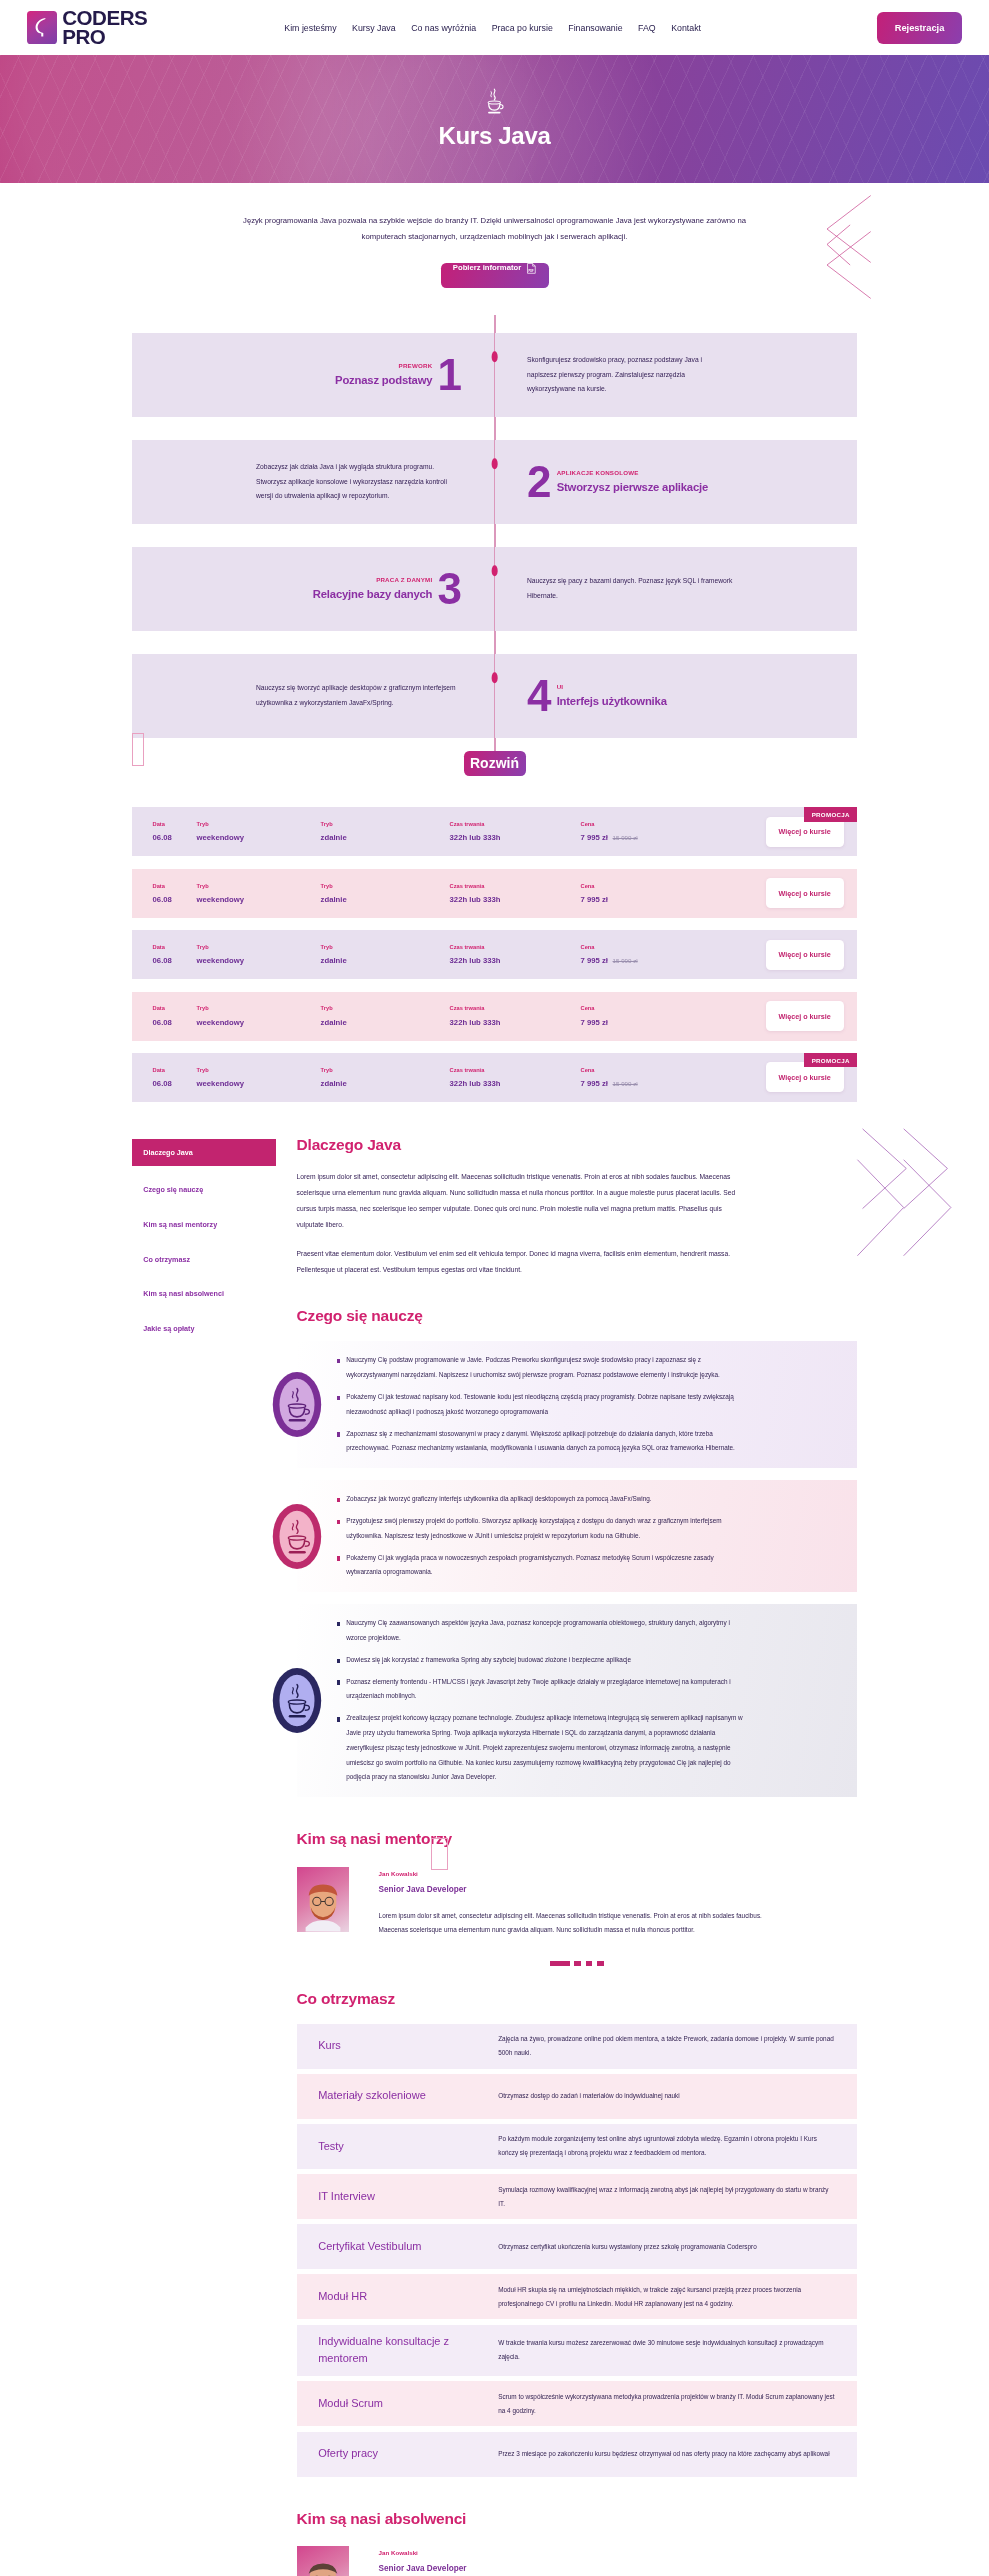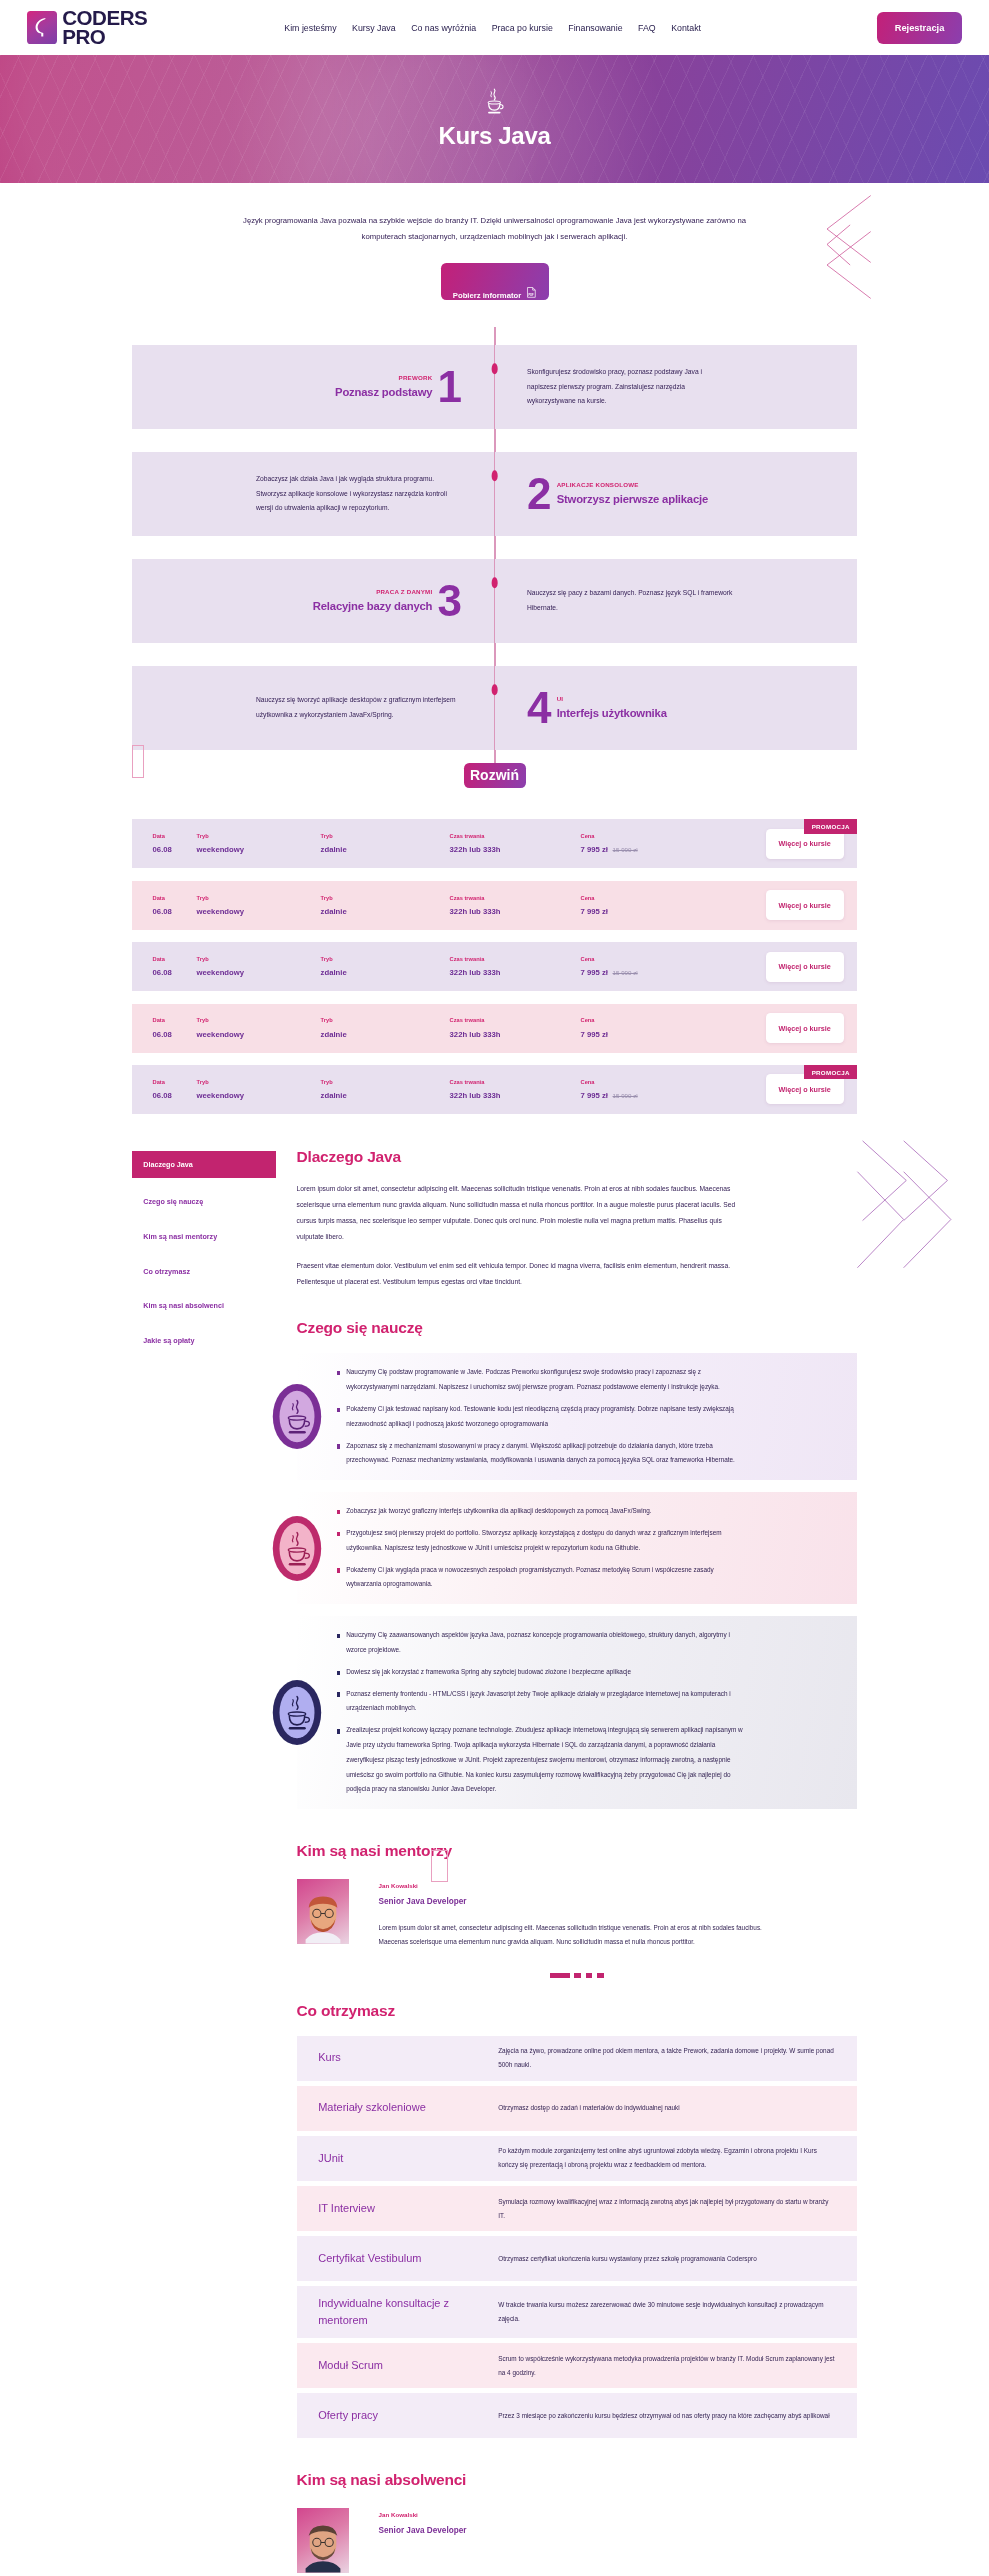--- a/index.html
+++ b/index.html
@@ -27,21 +27,21 @@
       repeating-linear-gradient(115deg,rgba(255,255,255,.07) 0 1px,transparent 1px 17.5px),
       repeating-linear-gradient(65deg,rgba(255,255,255,.05) 0 1px,transparent 1px 23px),
       linear-gradient(100deg,#b3256f 0%,#a9357f 28%,#8e4097 58%,#6b4bb0 100%);
     display:flex;flex-direction:column;align-items:center;justify-content:center}
   .hero-icon{margin-bottom:3.1px}
   .hero-title{color:#fff;font-size:24px;font-weight:800;letter-spacing:-0.3px}
 
   
   .intro{padding:30px 0 0;text-align:center;position:relative}
   .intro p{width:541px;margin:0 auto;font-size:7.7px;line-height:2.1;color:#352056}
-  .btn-download{margin:17.5px auto 0;width:108px;height:37px;border-radius:5.2px;border:0;display:flex;align-items:flex-end;justify-content:center;gap:6.2px;
+  .btn-download{margin:17.5px auto 0;width:108px;height:25px;border-radius:5.2px;border:0;display:flex;align-items:flex-start;justify-content:center;gap:6.2px;
     background:linear-gradient(110deg,#c32078 0%,#8b3fae 100%);color:#fff;font-size:7.7px;font-weight:600;cursor:pointer;font-family:inherit}
 
   .chev{position:absolute;pointer-events:none}
   .chev svg{display:block}
 
   
   .timeline{position:relative;margin-top:27px;padding-bottom:15.5px}
   .tl-line{position:absolute;left:50%;top:0;bottom:0;width:1px;background:#b8327a;transform:translateX(-0.5px)}
   .tl-row{position:relative;height:84px;margin-bottom:23px}
   .tl-card{position:absolute;top:18px;height:84px;background:#e8e0ef;display:flex;align-items:center}
@@ -515,30 +515,34 @@
         </div>
         <div class="rcv-row a">
             <div class="rcv-k">Kurs</div>
             <div class="rcv-v">Zajęcia na żywo, prowadzone online pod okiem mentora, a także Prework, zadania domowe i projekty. W sumie ponad 500h nauki.</div>
           </div>
         <div class="rcv-row b">
             <div class="rcv-k">Materiały szkoleniowe</div>
             <div class="rcv-v">Otrzymasz dostęp do zadań i materiałów do indywidualnej nauki</div>
           </div>
         <div class="rcv-row a">
-            <div class="rcv-k">JUnit</div>
+            <div class="rcv-k">Testy</div>
             <div class="rcv-v">Po każdym module zorganizujemy test online abyś ugruntował zdobyta wiedzę. Egzamin i obrona projektu I Kurs kończy się prezentacją i obroną projektu wraz z feedbackiem od mentora.</div>
           </div>
         <div class="rcv-row b">
             <div class="rcv-k">IT Interview</div>
             <div class="rcv-v">Symulacja rozmowy kwalifikacyjnej wraz z informacją zwrotną abyś jak najlepiej był przygotowany do startu w branży IT.</div>
           </div>
         <div class="rcv-row a">
             <div class="rcv-k">Certyfikat Vestibulum</div>
             <div class="rcv-v">Otrzymasz certyfikat ukończenia kursu wystawiony przez szkołę programowania Coderspro</div>
+          </div>
+        <div class="rcv-row b">
+            <div class="rcv-k">Moduł HR</div>
+            <div class="rcv-v">Moduł HR skupia się na umiejętnościach miękkich, w trakcie zajęć kursanci przejdą przez proces tworzenia profesjonalnego CV i profilu na Linkedin. Moduł HR zaplanowany jest na 4 godziny.</div>
           </div>
         <div class="rcv-row a">
             <div class="rcv-k">Indywidualne konsultacje z mentorem</div>
             <div class="rcv-v">W trakcie trwania kursu możesz zarezerwować dwie 30 minutowe sesje indywidualnych konsultacji z prowadzącym zajęcia.</div>
           </div>
         <div class="rcv-row b">
             <div class="rcv-k">Moduł Scrum</div>
             <div class="rcv-v">Scrum to współcześnie wykorzystywana metodyka prowadzenia projektów w branży IT. Moduł Scrum zaplanowany jest na 4 godziny.</div>
           </div>
         <div class="rcv-row a">

